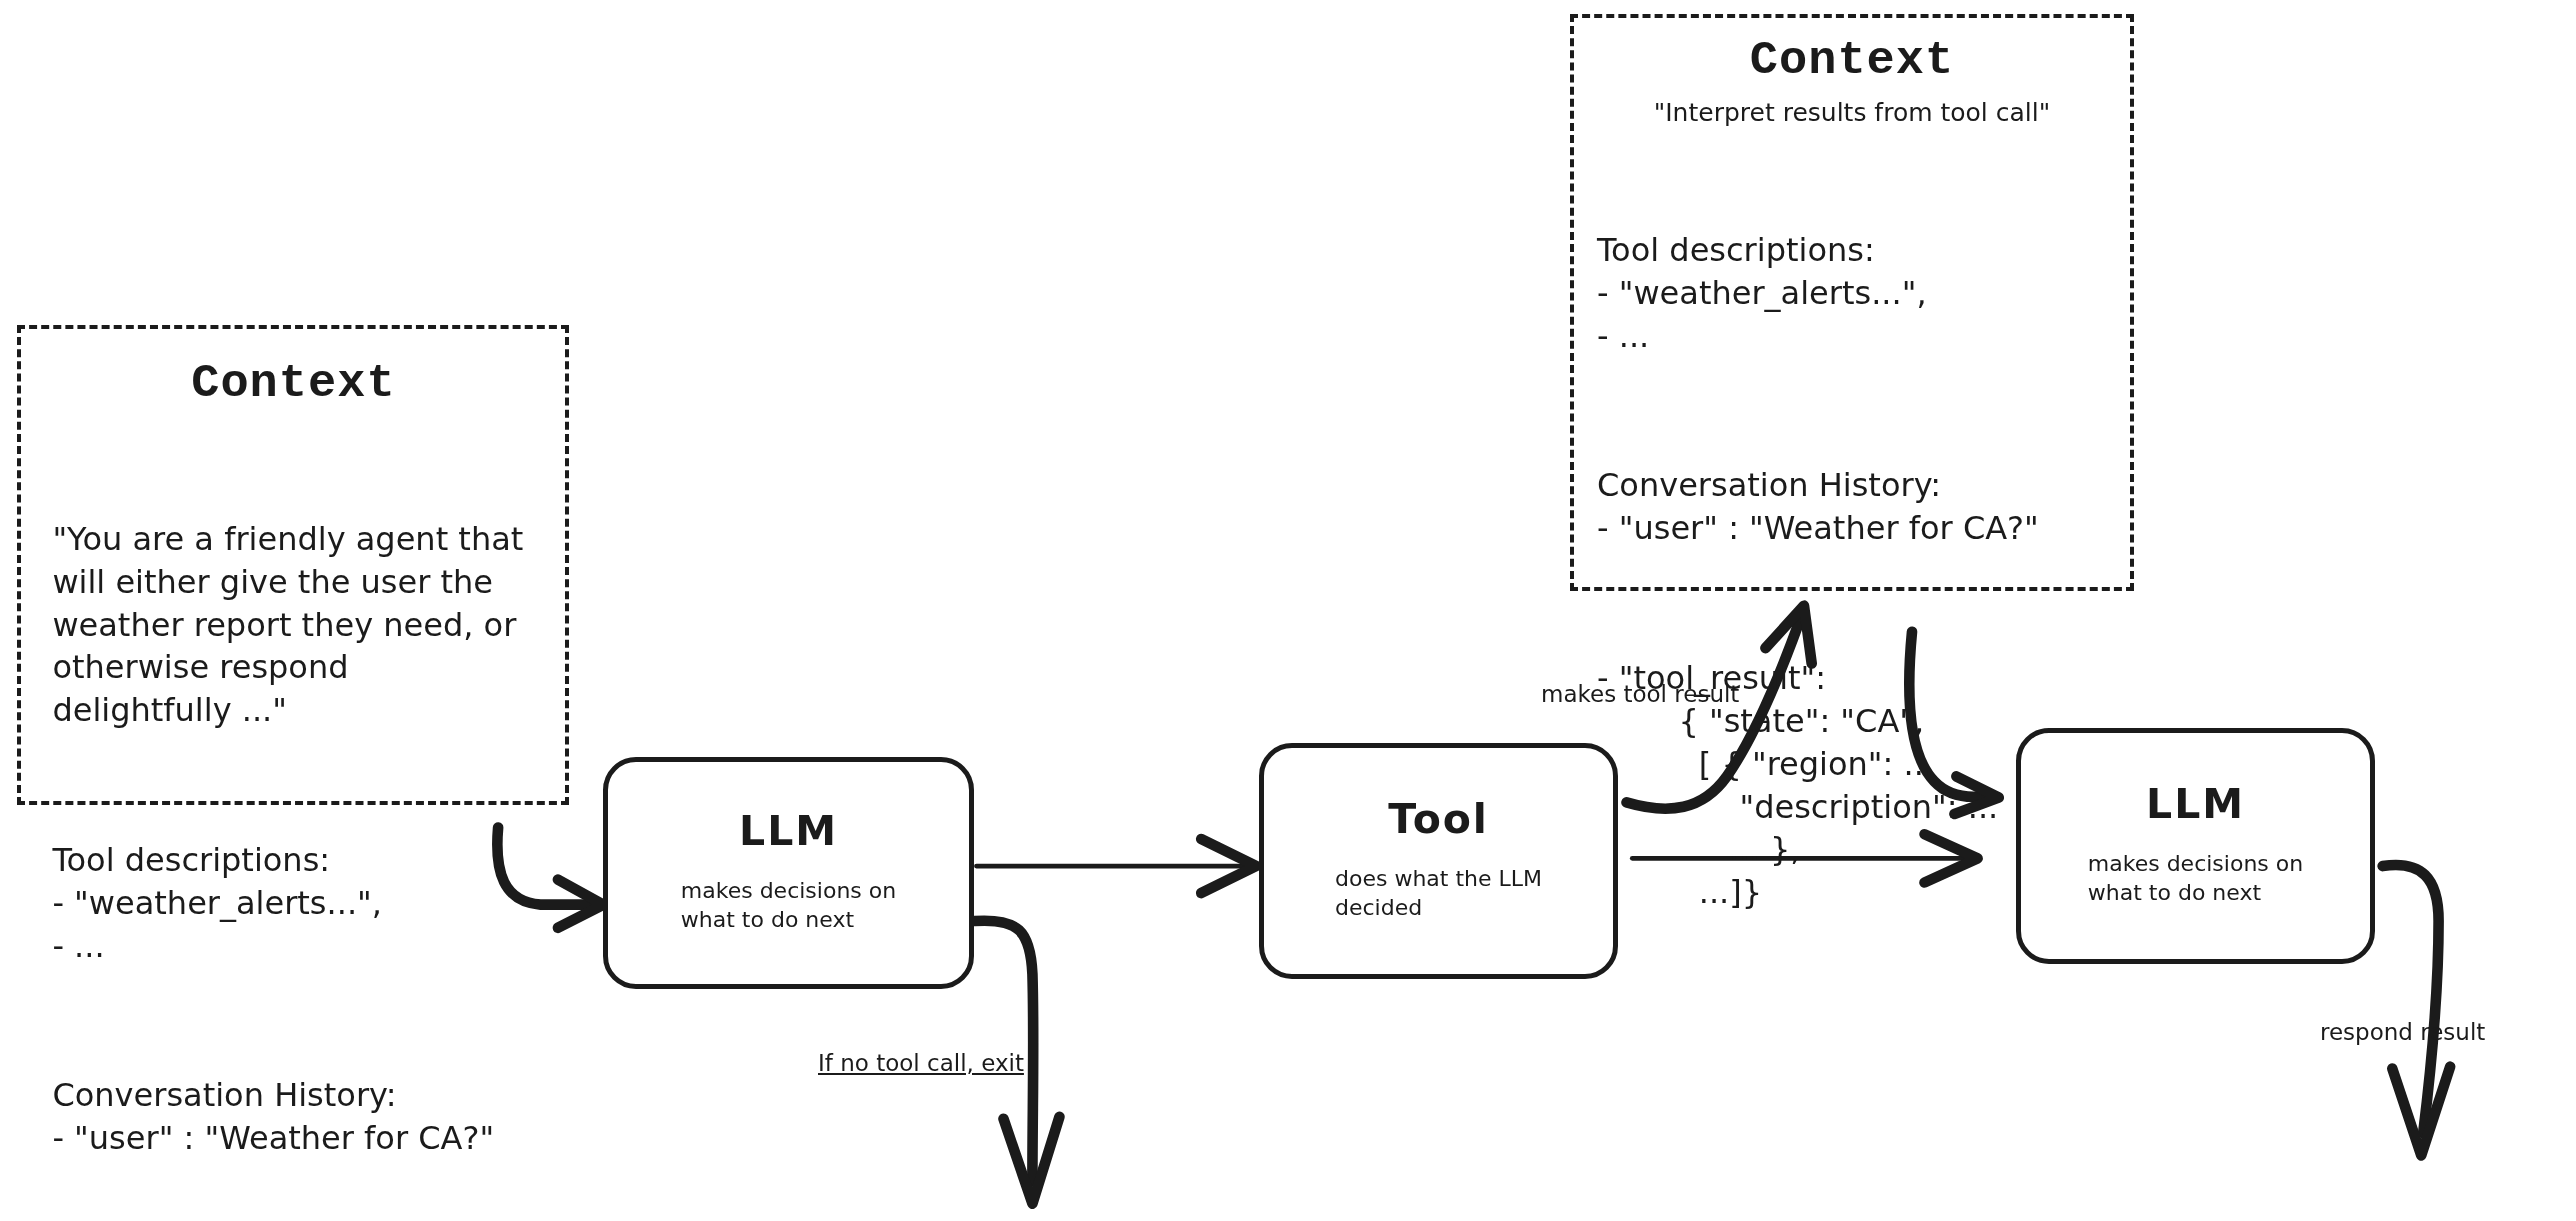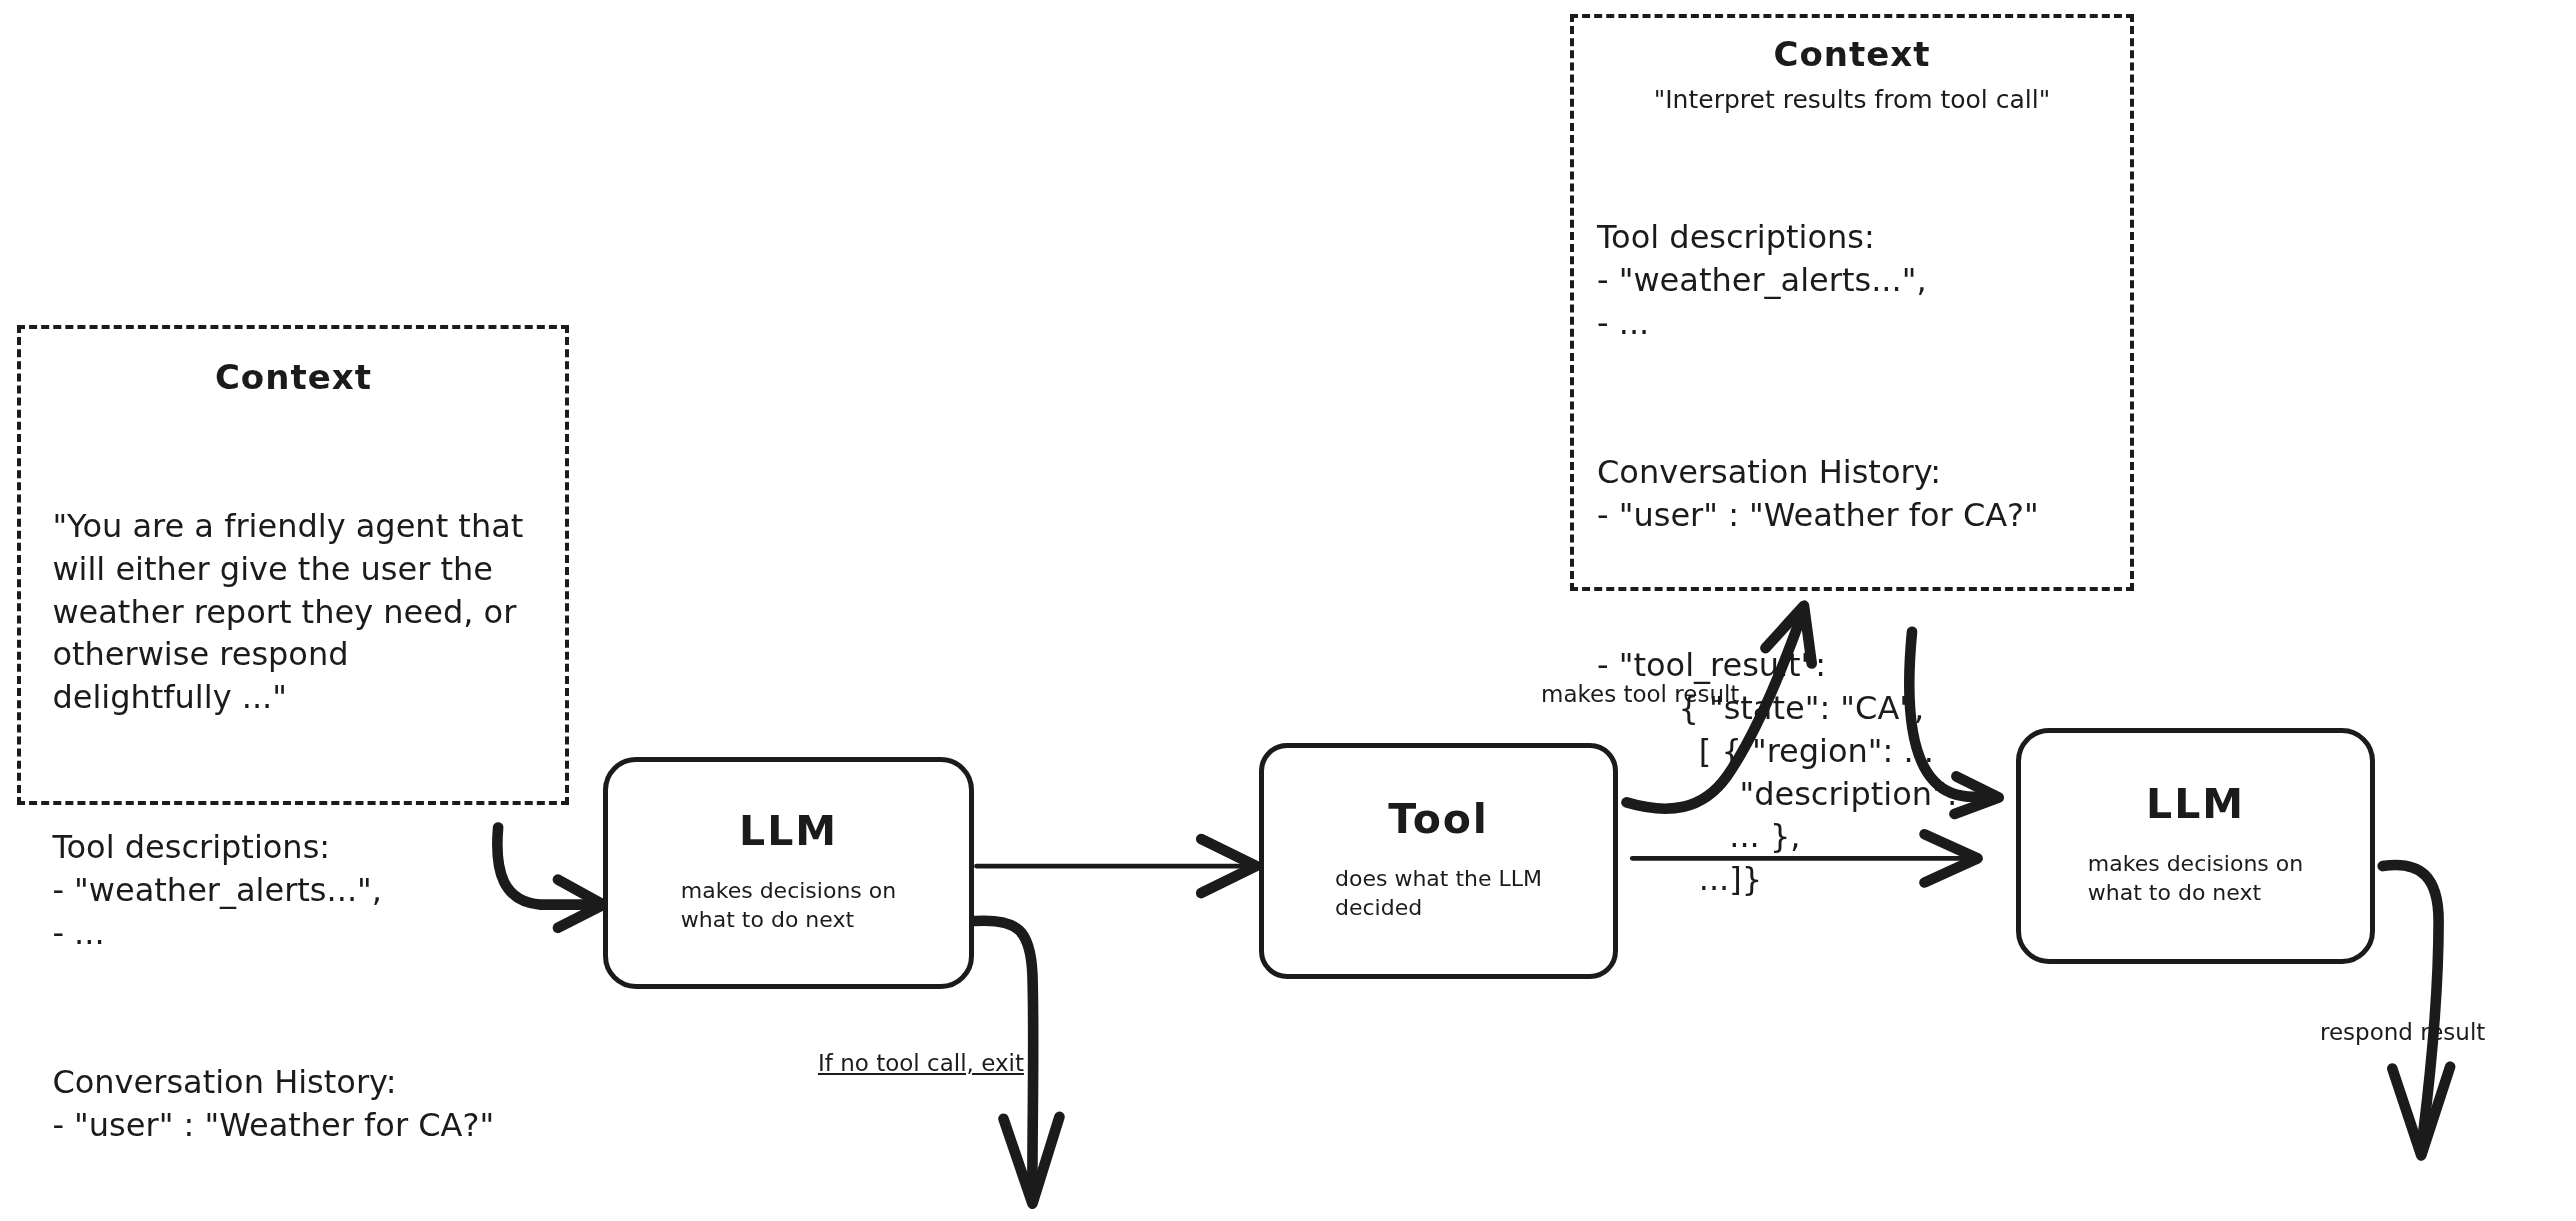--- a/index.html
+++ b/index.html
@@ -22,25 +22,26 @@
     position: absolute;
     border: 4.8px dashed #1b1b1b;
     box-sizing: border-box;
     background: transparent;
   }
   #context-left  { left: 17.4px;   top: 325px; width: 552px; height: 480px; }
   #context-right { left: 1570px; top: 13.5px;  width: 564px; height: 577px; }
 
   .context-title {
     text-align: center;
-    font-size: 34px;
+    font-size: 47px;
     font-weight: 700;
     letter-spacing: 1px;
     margin: 0;
     line-height: 1;
+    font-family: Liberation Mono, monospace;
   }
   #context-left .context-title  { padding-top: 31px; }
   #context-right .context-title { padding-top: 19.3px; }
 
   .context-body {
     font-size: 32px;
     line-height: 1.34;
     white-space: pre-wrap;
   }
   #context-left .context-body {
@@ -79,21 +80,21 @@
     margin: 0 0 25px 0;
   }
   .node-sub {
     font-size: 22px;
     line-height: 1.3;
     text-align: left;
     margin: 0;
     white-space: pre-line;
   }
   #node-llm-1  { left: 603px;  top: 757px; width: 371px; height: 232px; }
-  #node-tool   { left: 1259px; top: 743px; width: 359px; height: 236px; border-radius: 28px; }
+  #node-tool   { left: 1259px; top: 743px; width: 359px; height: 236px; }
   #node-llm-2  { left: 2016px; top: 728px; width: 359px; height: 236px; }
 
   
   .edge-label {
     position: absolute;
     font-size: 23px;
     line-height: 1;
     white-space: nowrap;
   }
   #label-exit          { left: 818px;  top: 1052px; text-decoration: underline; }

